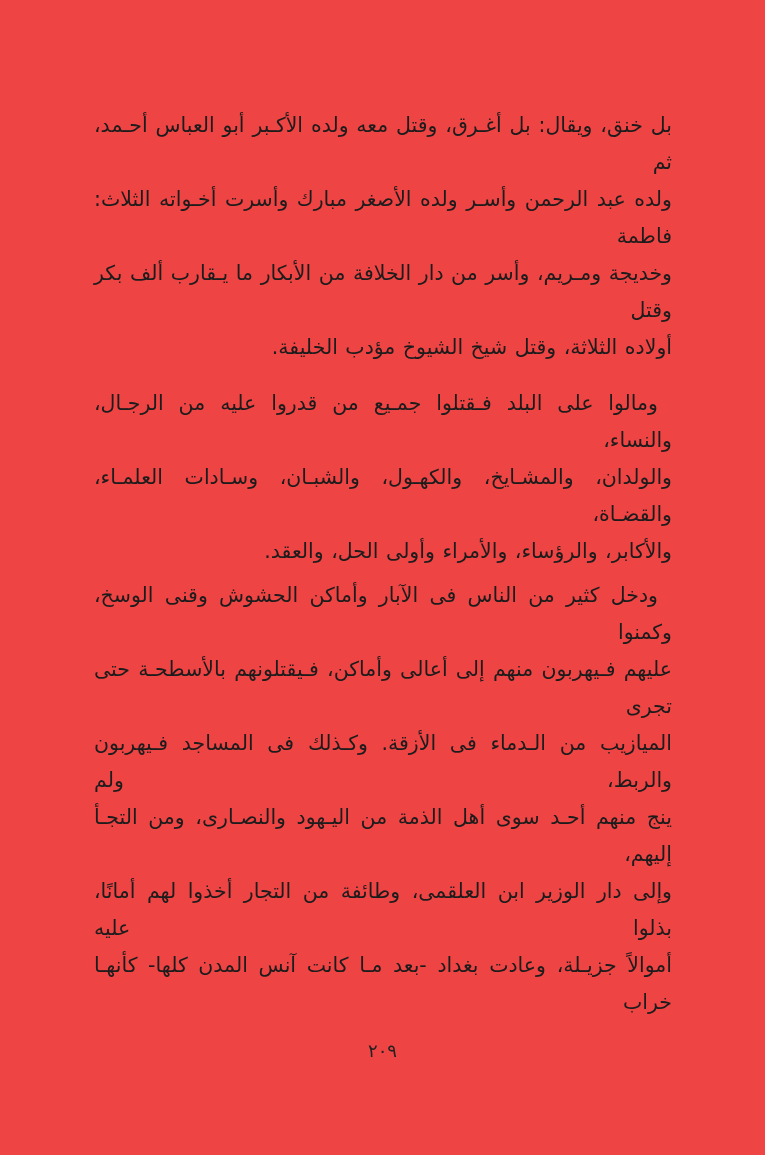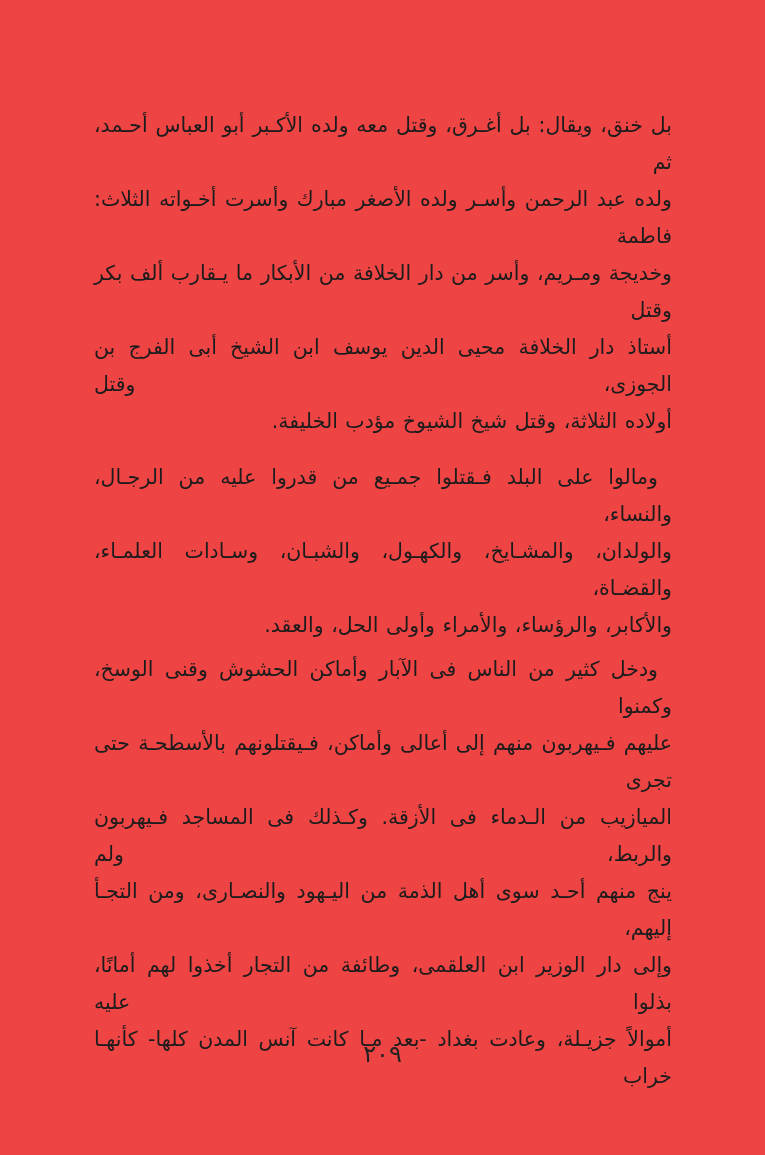--- a/index.html
+++ b/index.html
@@ -45,37 +45,36 @@
   .text-line.indent {
     text-indent: 14px;
   }
   .page-number {
     position: absolute;
     top: 1040px;
     left: 0;
     width: 100%;
     text-align: center;
     direction: rtl;
-    font-size: 24px;
+    font-size: 18px;
     color: #222;
     letter-spacing: 4px;
   }
 </style>
 </head>
 <body>
 
 <div class="scan-page">
 
   <div class="text-block">
 
     <div class="paragraph p1">
       <div class="text-line">بل خنق، ويقال: بل أغـرق، وقتل معه ولده الأكـبر أبو العباس أحـمد، ثم</div>
       <div class="text-line">ولده عبد الرحمن وأسـر ولده الأصغر مبارك وأسرت أخـواته الثلاث: فاطمة</div>
       <div class="text-line">وخديجة ومـريم، وأسر من دار الخلافة من الأبكار ما يـقارب ألف بكر وقتل</div>
-      <div class="text-line">أستاذ دار الخلافة محيى الدين يوسف ابن الشيخ أبى الفرج بن الجوزى، وقتل</div>
       <div class="text-line para-end">أولاده الثلاثة، وقتل شيخ الشيوخ مؤدب الخليفة.</div>
     </div>
 
     <div class="paragraph p2">
       <div class="text-line indent">ومالوا على البلد فـقتلوا جمـيع من قدروا عليه من الرجـال، والنساء،</div>
       <div class="text-line">والولدان، والمشـايخ، والكهـول، والشبـان، وسـادات العلمـاء، والقضـاة،</div>
       <div class="text-line para-end">والأكابر، والرؤساء، والأمراء وأولى الحل، والعقد.</div>
     </div>
 
     <div class="paragraph p3">

